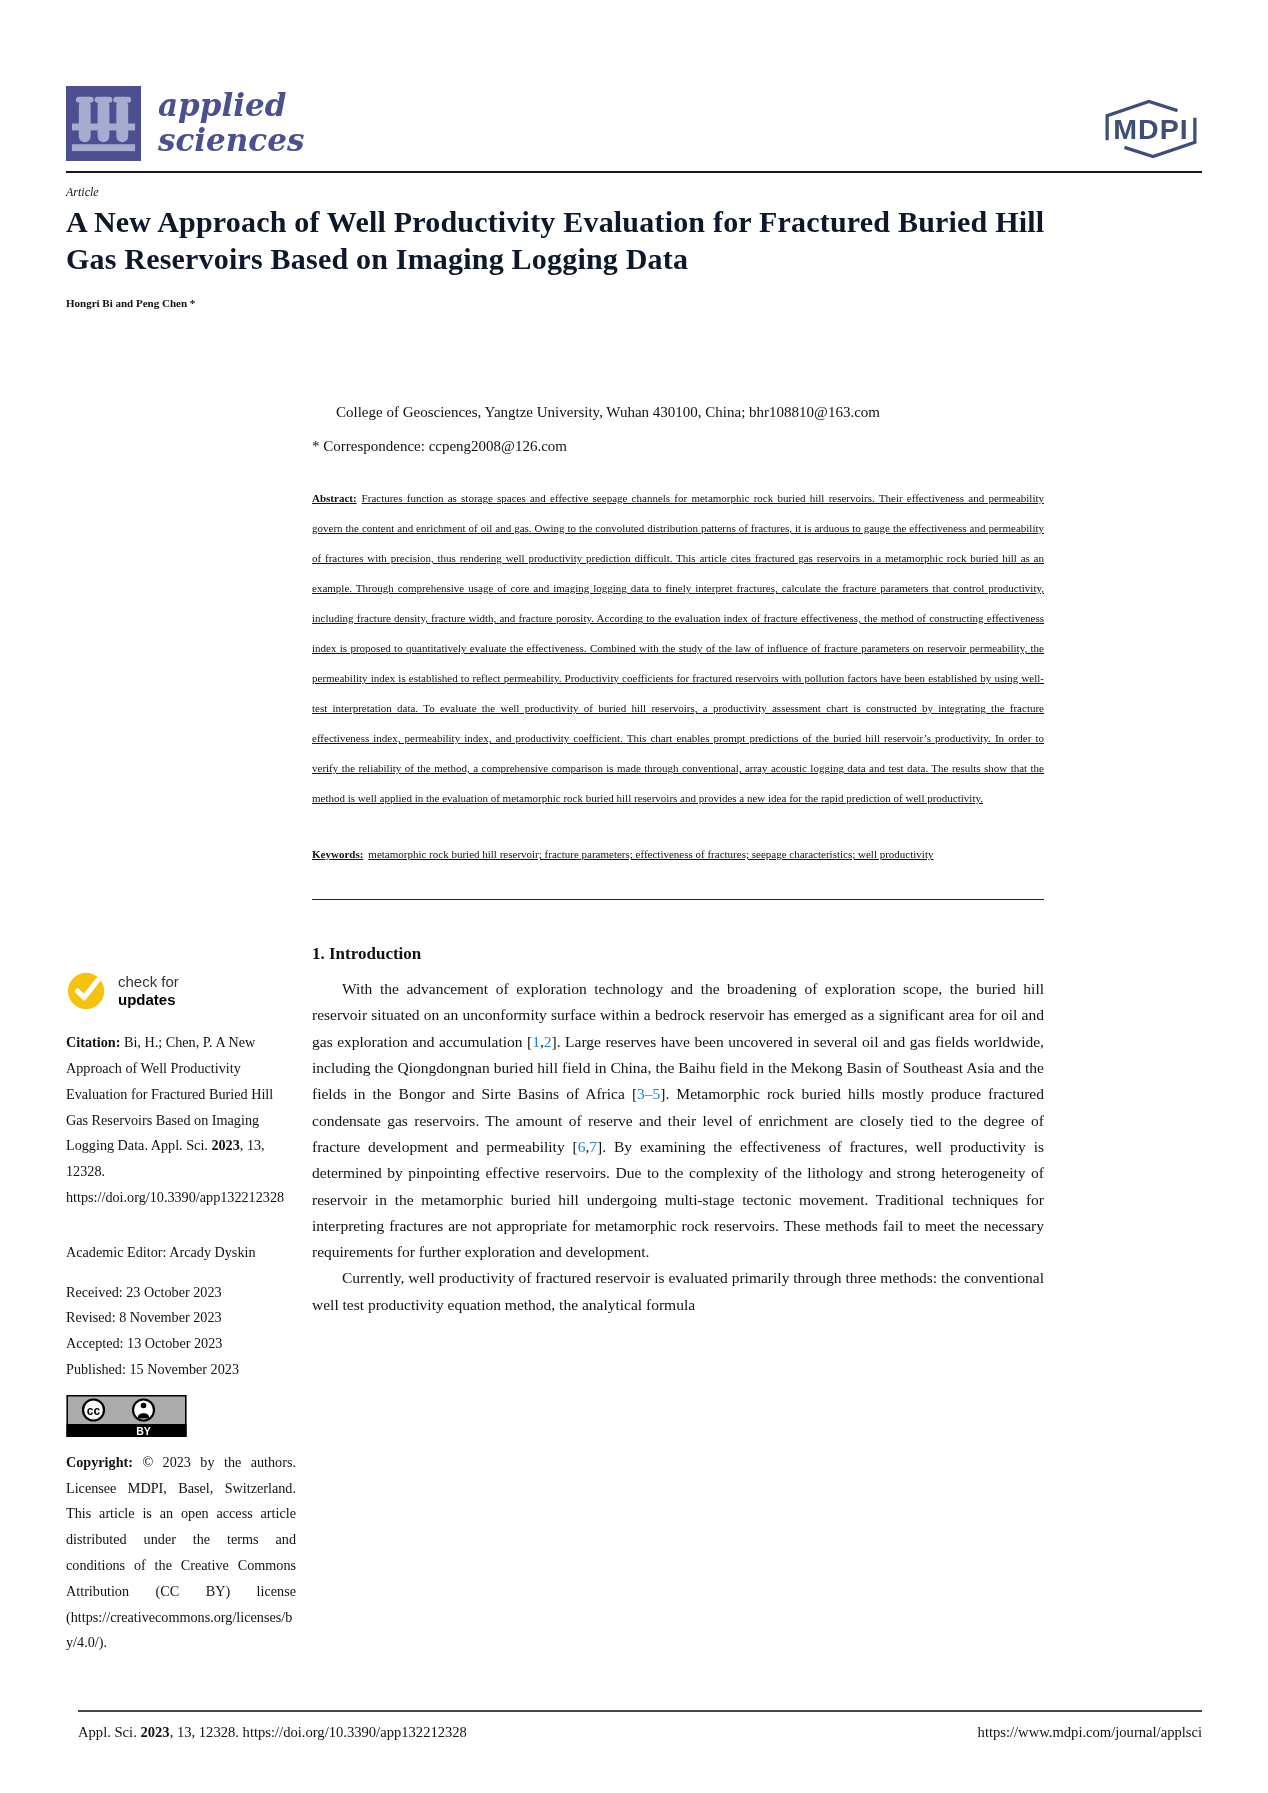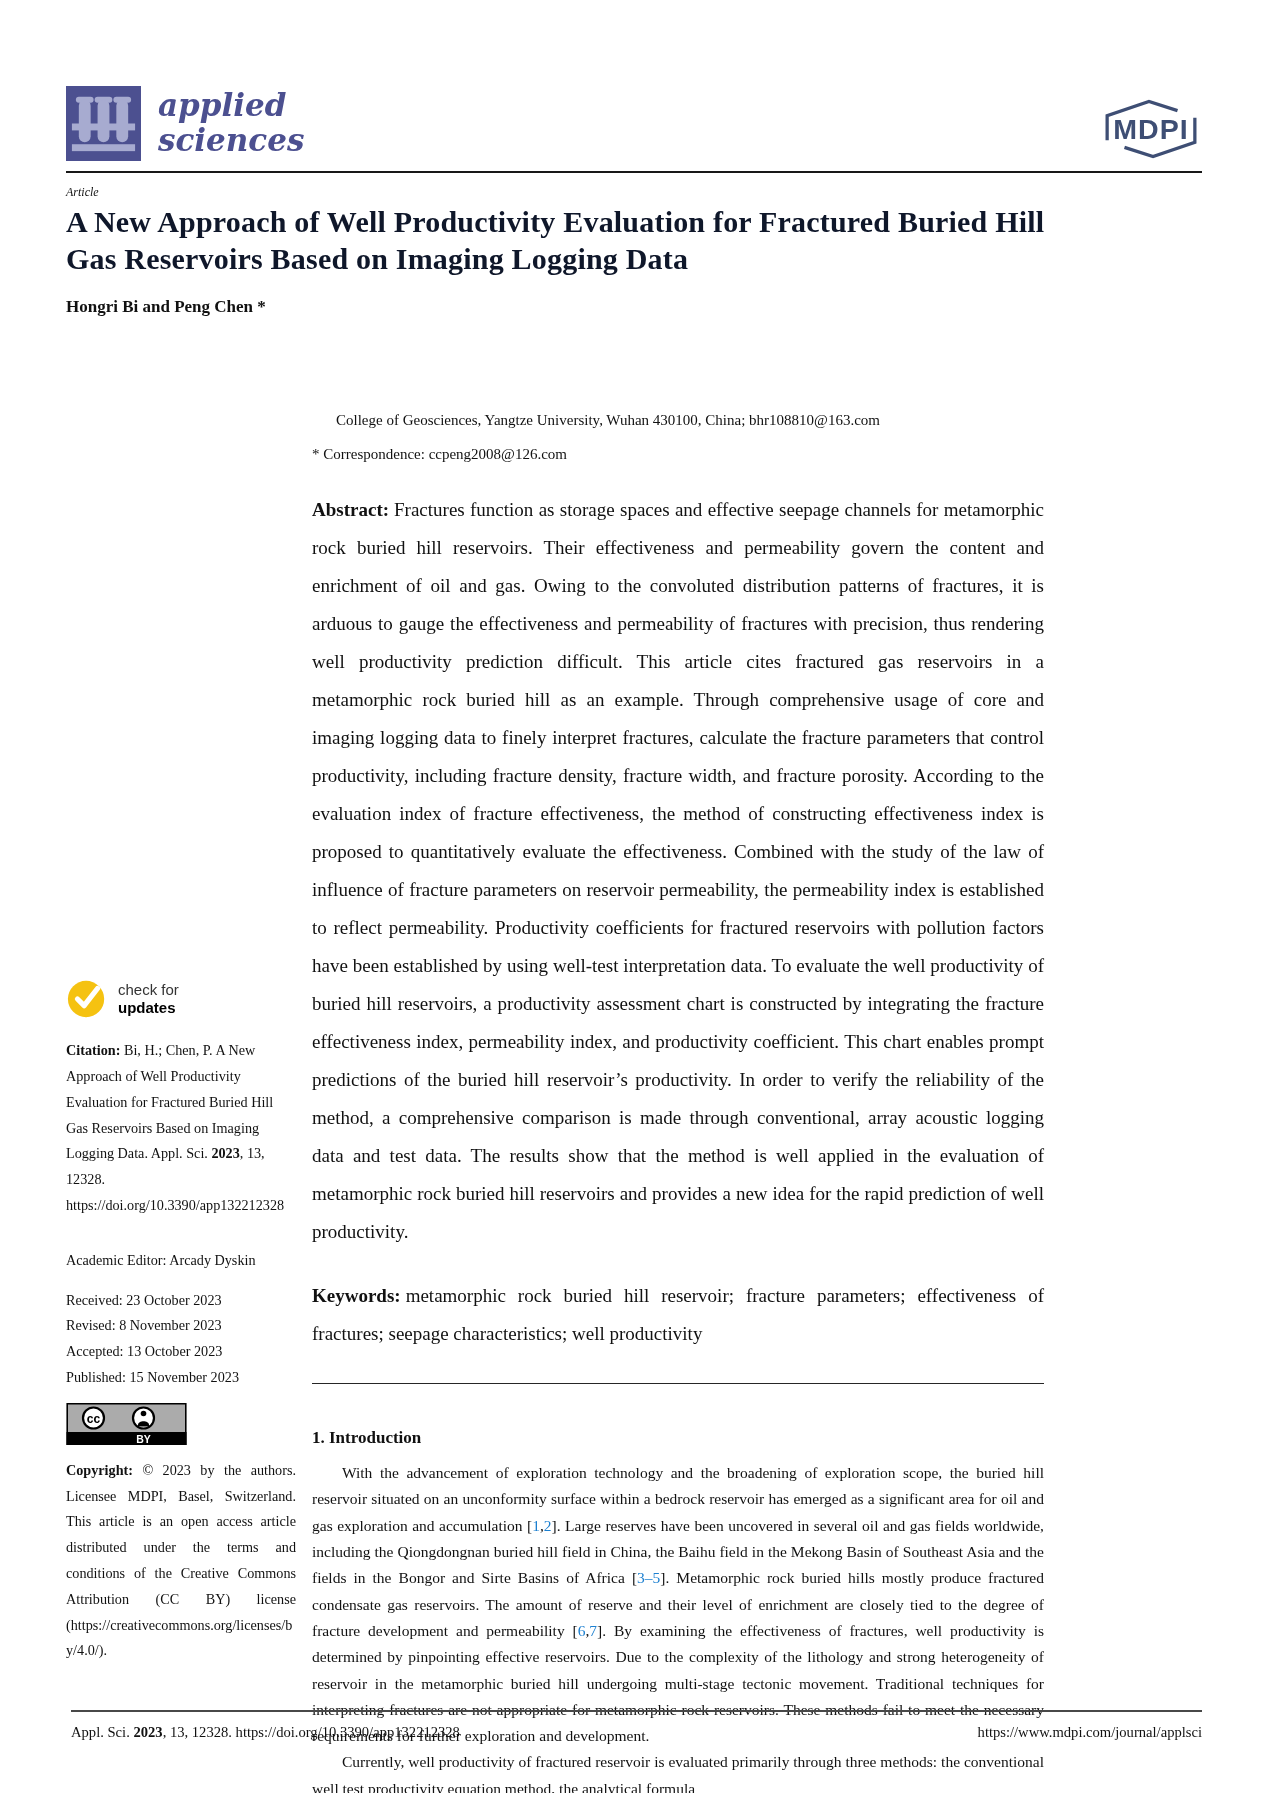--- a/index.html
+++ b/index.html
@@ -50,41 +50,42 @@
   .article-type { margin-top: 12px; font-style: italic; font-size: 12px; }
   .title {
     margin-top: 4px;
     font-size: 30px;
     line-height: 1.22;
     font-weight: bold;
     letter-spacing: 0.2px;
     max-width: 985px;
     color: #0f172a;
   }
-  .authors { margin-top: 20px; font-weight: bold; font-size: 17px; }
+  .authors { margin-top: 20px; font-weight: bold; font-size: 11px; }
 
   
   .columns { display: flex; gap: 16px; margin-top: 26px; }
   .sidebar {
     flex: 0 0 230px;
     width: 230px;
     font-size: 14.2px;
     line-height: 25.8px;
     overflow-wrap: break-word;
   }
   .content { flex: 0 0 732px; width: 732px; }
 
   
   .affiliation { margin-top: 66px; font-size: 15px; line-height: 22px; }
   .affiliation p { padding-left: 24px; }
   .affiliation p.corr { padding-left: 24px; text-indent: -24px; margin-top: 12px; }
   .abstract, .keywords {
-    font-size: 19px;
-    line-height: 38px;
+    font-size: 11px;
+    line-height: 30px;
     text-align: justify;
+    text-decoration: underline;
   }
   .abstract { margin-top: 26px; }
   .keywords { margin-top: 26px; }
   .lbl { font-weight: bold; margin-right: 5px; }
   .kw-rule { margin-top: 30px; border-top: 1.6px solid #262626; }
   .sec-heading { margin-top: 44px; font-size: 17px; font-weight: bold; }
   .body-par {
     font-size: 15.5px;
     line-height: 26.3px;
     text-align: justify;
@@ -110,21 +111,21 @@
   .cc-badge { margin-top: 12px; width: 121px; height: 42px; display: block; cursor: pointer; }
   .cc-small { font-family: "Liberation Sans", sans-serif; font-weight: bold; }
   .copyright { margin-top: 13px; text-align: justify; }
 
   
   .rt-b { font-weight: bold; }
   .rt-i { }
   .rt-link { color: var(--link-blue); }
 
   
-  .footer { position: absolute; left: 5px; right: 0; top: 1710px; }
+  .footer { position: absolute; left: 12px; right: 0; top: 1710px; }
   .foot-rule { margin: 0 66px; border-top: 2px solid #484848; }
   .foot-row {
     margin: 12px 66px 0 66px;
     display: flex;
     justify-content: space-between;
     font-size: 14.6px;
   }
 </style>
 </head>
 <body>

